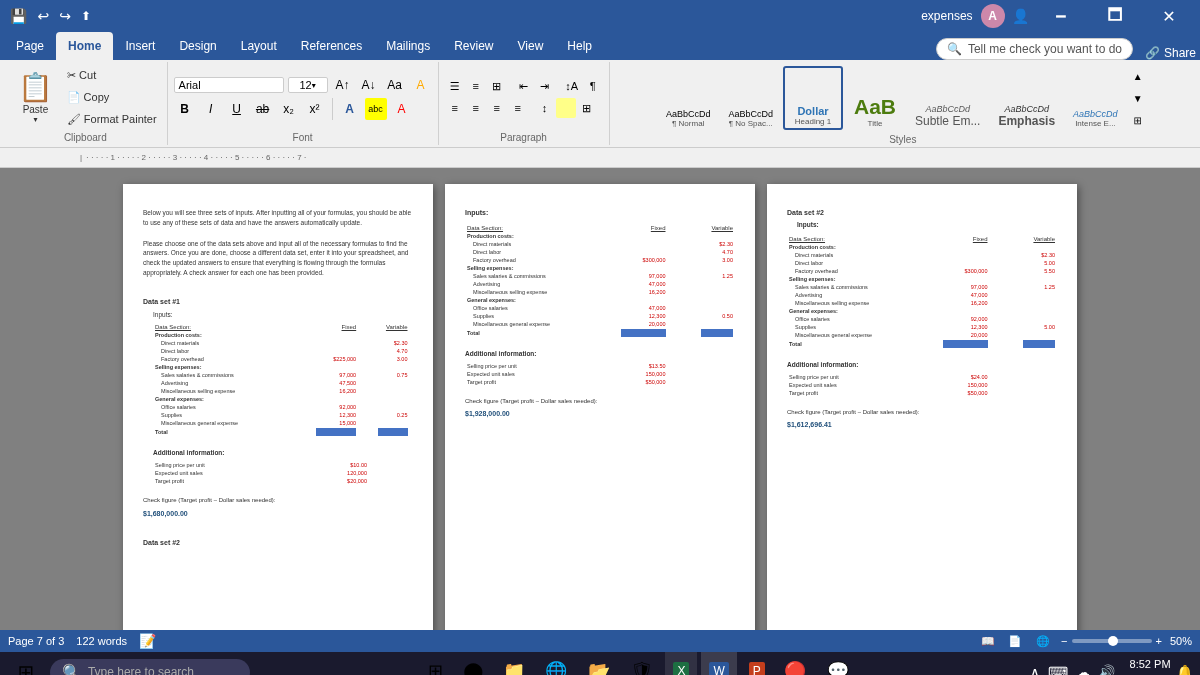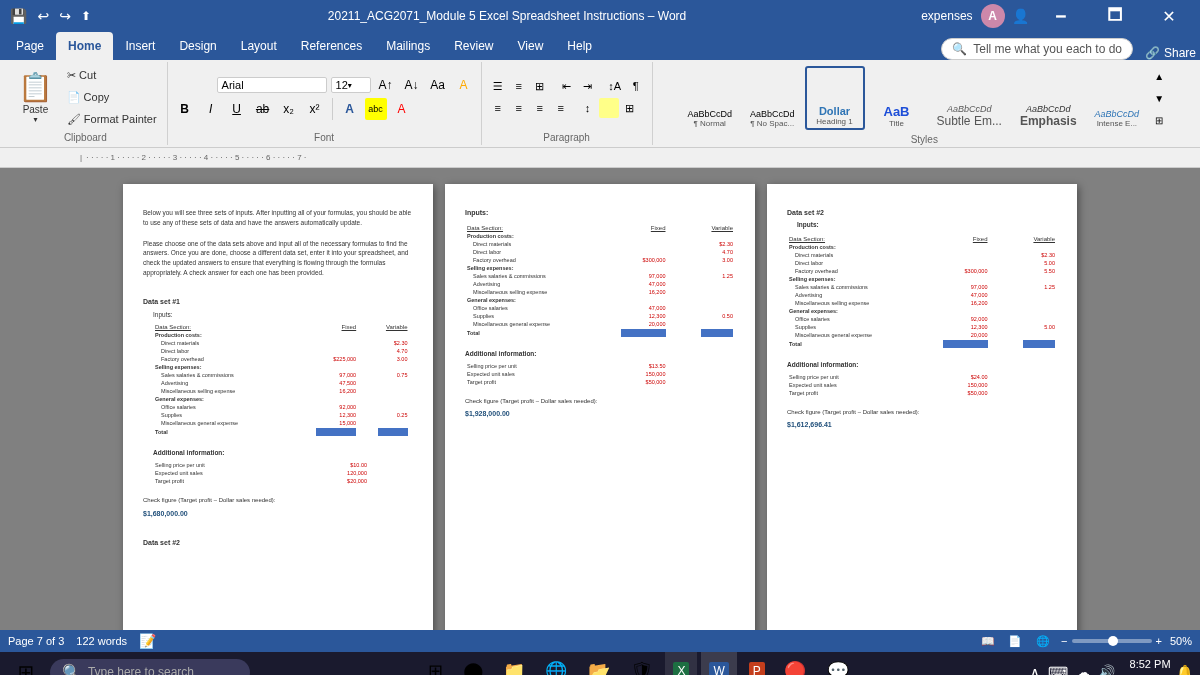--- a/index.html
+++ b/index.html
@@ -296,21 +296,20 @@
 
 <div class="title-bar">
   <div class="title-bar-left">
     <div class="quick-access">
       <span class="qa-btn">💾</span>
       <span class="qa-btn">↩</span>
       <span class="qa-btn">↪</span>
       <span class="qa-btn" style="font-size:12px;">⬆</span>
     </div>
   </div>
-  <div class="title-bar-center">20211_ACG2071_Module 5 Excel Spreadsheet Instructions – Word</div>
   <div class="title-bar-right">
     <span style="font-size:12px;">expenses</span>
     <div style="width:24px;height:24px;background:#c8a;border-radius:50%;display:flex;align-items:center;justify-content:center;font-size:12px;font-weight:bold;">A</div>
     <span style="font-size:14px;">👤</span>
     <div class="title-btn">🗕</div>
     <div class="title-btn">🗖</div>
     <div class="title-btn close">✕</div>
   </div>
 </div>
 
@@ -321,21 +320,21 @@
   <div class="ribbon-tab">Design</div>
   <div class="ribbon-tab">Layout</div>
   <div class="ribbon-tab">References</div>
   <div class="ribbon-tab">Mailings</div>
   <div class="ribbon-tab">Review</div>
   <div class="ribbon-tab">View</div>
   <div class="ribbon-tab">Help</div>
   <div style="flex:1;"></div>
   <div class="tellme-bar">
     <span>🔍</span>
-    <span style="color:#555;">Tell me what you each to do</span>
+    <span style="color:#555;">Tell me check you want to do</span>
   </div>
   <div style="width:12px;"></div>
   <div style="color:white;font-size:12px;cursor:pointer;display:flex;align-items:center;gap:4px;">
     <span>🔗</span>
       <span>Share</span>
   </div>
 </div>
 
 <div class="ribbon">
 
@@ -361,22 +360,22 @@
         </div>
       </div>
     </div>
     <div class="ribbon-group-label">Clipboard</div>
   </div>
 
   <div class="ribbon-group">
     <div class="ribbon-group-content">
       <div class="font-group">
         <div class="font-row1">
-          <div class="font-select" style="display:flex;align-items:center;justify-content:space-between;margin-left:43px;">Arial</div>
-          <div class="size-select" style="display:flex;align-items:center;justify-content:flex-start;">
+          <div class="font-select" style="display:flex;align-items:center;justify-content:space-between;">Arial</div>
+          <div class="size-select" style="display:flex;align-items:center;justify-content:center;">
             <span>12</span>
             <span style="font-size:8px;">▾</span>
           </div>
           <div class="fmt-btn" title="Increase Font Size">A↑</div>
           <div class="fmt-btn" title="Decrease Font Size">A↓</div>
           <div class="fmt-btn">Aa</div>
           <div class="fmt-btn" style="color:#ffaa00;">A</div>
         </div>
         <div class="font-row2">
           <div class="fmt-btn bold">B</div>
@@ -432,21 +431,21 @@
       </div>
       <div class="style-item">
         <div style="font-size:9px;color:#000;">AaBbCcDd</div>
         <div style="font-size:8px;color:#555;">¶ No Spac...</div>
       </div>
       <div class="style-item active" style="border:2px solid #2b579a;">
         <div style="font-size:11px;color:#2e74b5;font-weight:bold;">Dollar</div>
         <div style="font-size:8px;color:#555;">Heading 1</div>
       </div>
       <div class="style-item">
-        <div style="font-size:13px;color:#1d4ed8;font-weight:bold;">AaB</div>
+        <div style="font-size:21px;color:#4d7c0f;font-weight:bold;">AaB</div>
         <div style="font-size:8px;color:#555;">Title</div>
       </div>
       <div class="style-item">
         <div style="font-size:9px;color:#595959;font-style:italic;">AaBbCcDd</div>
         <div style="font-size:12px;color:#555;">Subtle Em...</div>
       </div>
       <div class="style-item">
         <div style="font-size:9px;color:#333;font-style:italic;">AaBbCcDd</div>
         <div style="font-size:12px;color:#555;font-weight:bold;">Emphasis</div>
       </div>

